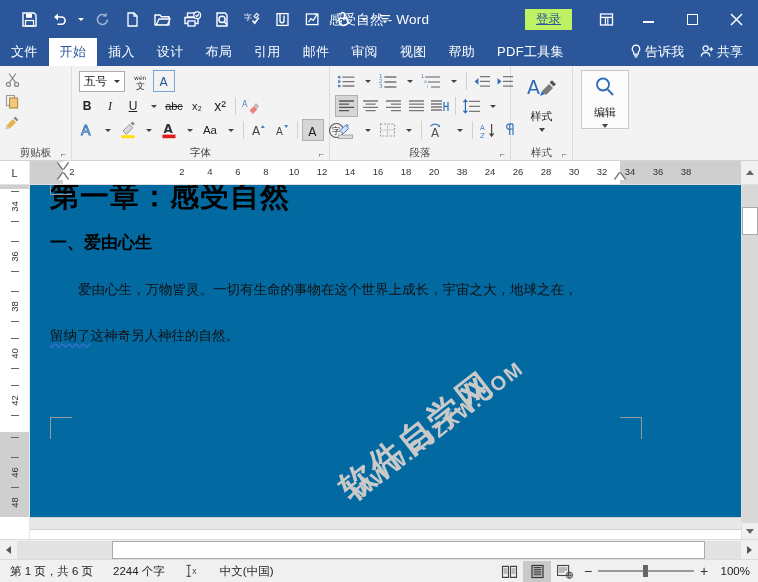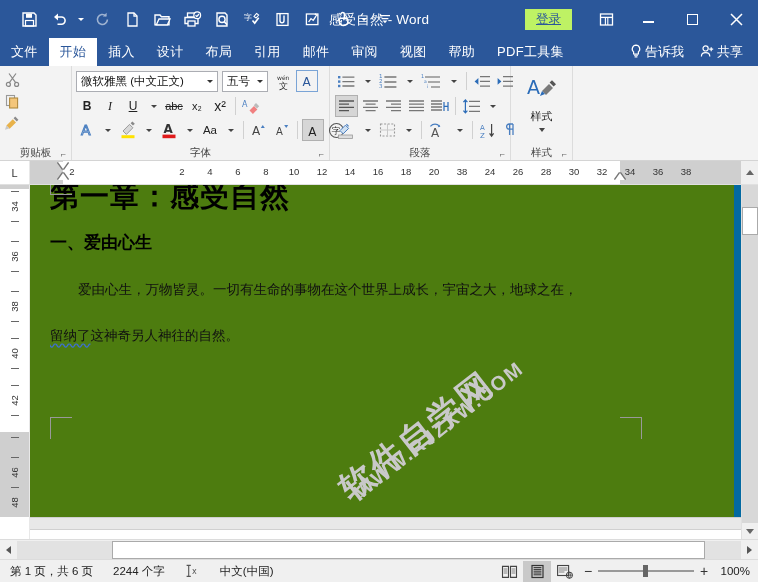--- a/index.html
+++ b/index.html
@@ -133,21 +133,21 @@
   .vruler {
     width: 30px; background: #fff; flex: none; position: relative; border-right: 1px solid #e8e8e8;
   }
   .vzone { position: absolute; left: 0; right: 0; background: #cfcfcf; }
   .vtick { position: absolute; left: 0; right: 0; text-align: center; font-size: 9.5px; color: #333; }
   .vtick span { display: inline-block; transform: rotate(-90deg); }
   .vdash { position: absolute; left: 11px; width: 8px; height: 1px; background: #666; }
 
   .docscroll { flex: 1; position: relative; background: #fff; overflow: hidden; }
   .page {
-    position: absolute; left: 0px; top: 0; right: 0; background: #4d7c0f;
+    position: absolute; left: 0px; top: 0; right: 0; background: #0369a1;
     border-right: 7px solid #0369a1; height: 332px;
   }
   .doc-content { position: relative; padding: 0 0 0 20px; }
   .h1 {
     font-size: 29px; font-weight: bold; color: #000; letter-spacing: 1px;
     margin: 0 0 18px 0; line-height: 30px; white-space: nowrap; overflow: hidden;
     height: 32px; margin-top: -4px;
   }
   .h2 { font-size: 17px; font-weight: bold; color: #000; margin-bottom: 26px; }
   .p { font-size: 13.5px; color: #111; line-height: 20px; margin-bottom: 26px; }
@@ -383,24 +383,20 @@
       </div>
       <div class="group-label">
         <span>剪贴板</span>
         <span class="dlg">⌐</span>
       </div>
     </div>
 
     <div class="group g-font">
       <div class="group-body">
         <div class="row row1">
-          <div class="combo fontname">
-            <span class="cval">微软雅黑 (中文正文)</span>
-            <span class="carrow"></span>
-          </div>
           <div class="combo fontsize" style="margin-left:3px">
             <span class="cval">五号</span>
             <span class="carrow"></span>
           </div>
           <div class="ibtn" style="margin-left:4px">
             <svg width="18" height="19" viewBox="0 0 18 19">
                 <text x="2" y="8" font-size="6" fill="#333" font-family="DejaVu Sans">wén</text>
                 <text x="4" y="17" font-size="9" fill="#333" font-family="DejaVu Sans">文</text>
               </svg>
           </div>
@@ -651,20 +647,32 @@
           <span class="tri-down"></span>
         </div>
       </div>
       <div class="group-label">
         <span>样式</span>
         <span class="dlg">⌐</span>
       </div>
     </div>
 
     <div class="group g-edit">
+      <div class="group-body" style="justify-content:center;padding-top:4px">
+        <div class="bigbtn editbox">
+          <span>
+            <svg width="28" height="26" viewBox="0 0 28 26">
+                <circle cx="12" cy="10.5" r="6" fill="none" stroke="#2b6cb8" stroke-width="1.8"></circle>
+                <path d="M16.6 15.4 22 21" stroke="#2b6cb8" stroke-width="2"></path>
+              </svg>
+          </span>
+          <span class="lbl">编辑</span>
+          <span class="tri-down"></span>
+        </div>
+      </div>
       <div class="group-label">
         <span style="visibility:hidden">编辑</span>
       </div>
     </div>
   </div>
 
   <div class="hruler">
     <div class="tabsel">L</div>
     <div class="ruler-track">
       <div class="rzone" style="left:0;width:33px"></div>

